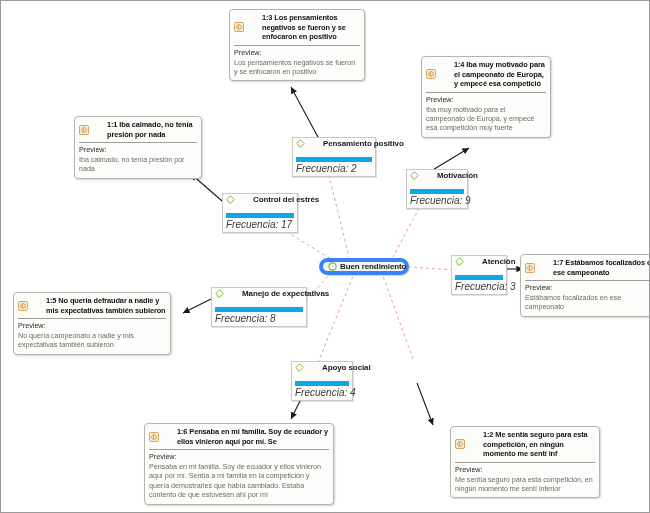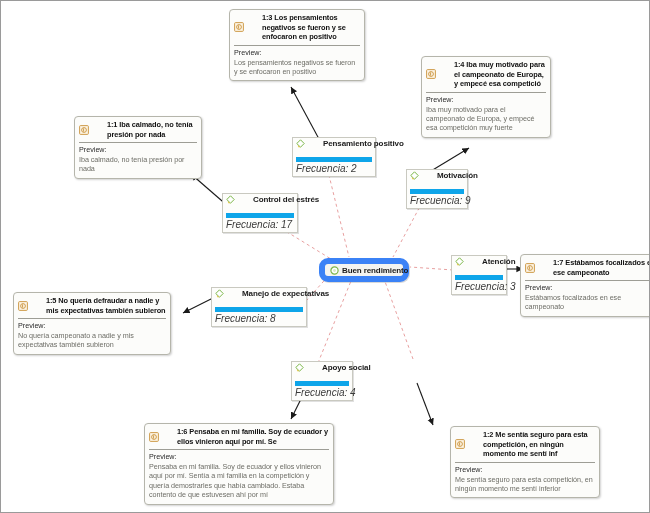--- a/index.html
+++ b/index.html
@@ -58,23 +58,23 @@
     padding-top: 1px;
     white-space: nowrap;
   }
 
   
   #central-node {
     position: absolute;
     left: 318px;
     top: 257px;
     width: 90px;
-    height: 24px;
+    height: 17px;
     background: #f4f4f0;
-    border: 6px solid #3b82f6;
+    border: 4px solid #3b82f6;
     border-radius: 9px;
     box-shadow: 1px 1px 0 rgba(0,0,0,0.15);
     display: flex;
     align-items: center;
     gap: 3px;
     padding: 0 5px;
     box-sizing: border-box;
   }
   #central-node .code-title { font-size: 8px; }
 

